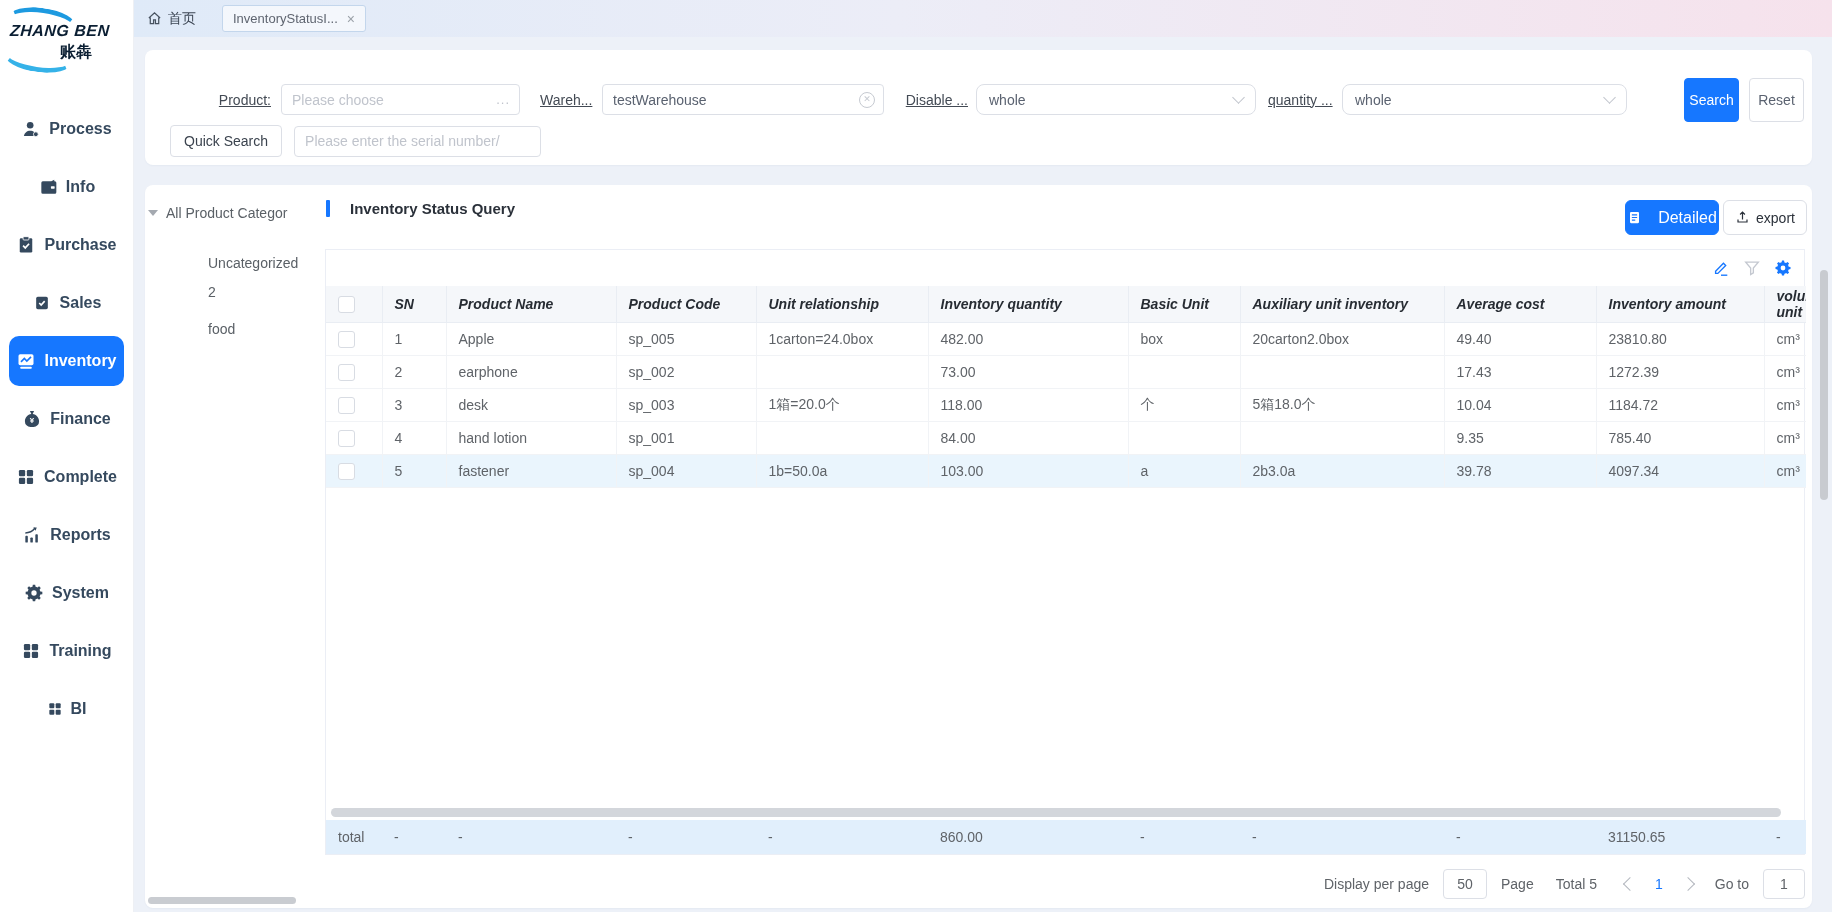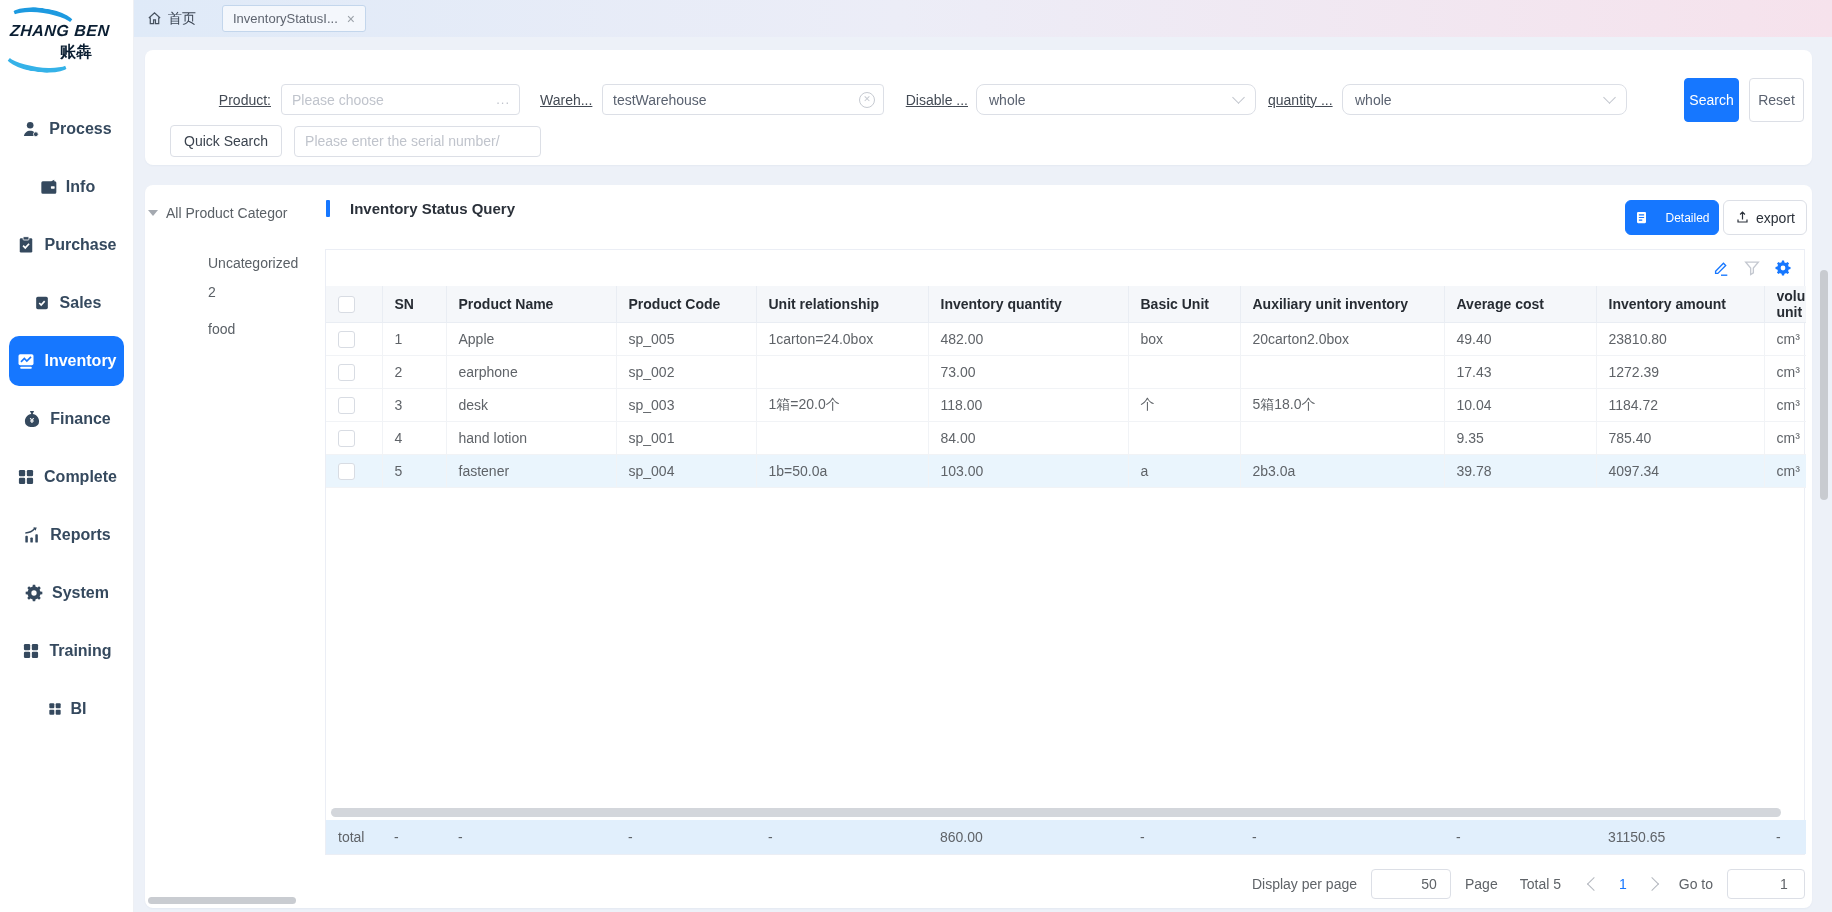--- a/index.html
+++ b/index.html
@@ -63,42 +63,42 @@
   .content-card{position:absolute;left:145px;top:185px;width:1667px;height:723px;background:#fff;border-radius:8px;box-shadow:0 1px 2px rgba(30,50,90,.04);}
   
   .tree-root{position:absolute;left:3px;top:20px;display:flex;align-items:center;gap:8px;font-size:14px;color:#5a6066;cursor:pointer;}
   .tree-caret{width:0;height:0;border-left:5px solid transparent;border-right:5px solid transparent;border-top:6px solid #a4a9b0;}
   .tree-child{position:absolute;left:63px;font-size:14px;color:#5a6066;cursor:pointer;}
   .tree-hscroll{position:absolute;left:3px;top:712px;width:148px;height:7px;border-radius:4px;background:#c9ccd1;}
   
   .panel-title{position:absolute;left:181px;top:15px;display:flex;align-items:center;gap:20px;}
   .title-bar{width:4px;height:17px;background:#1677ff;border-radius:1px;}
   .title-text{font-size:15px;font-weight:700;color:#2b313a;}
-  .btn-detailed{position:absolute;left:1480px;top:15px;width:92px;height:33px;background:#1677ff;border:1px solid #1677ff;color:#fff;border-radius:6px;font-size:12px;display:flex;align-items:center;justify-content:center;gap:16px;cursor:pointer;}
+  .btn-detailed{position:absolute;left:1480px;top:15px;width:92px;height:33px;background:#1677ff;border:1px solid #1677ff;color:#fff;border-radius:6px;font-size:16px;display:flex;align-items:center;justify-content:center;gap:16px;cursor:pointer;}
   .btn-export{position:absolute;left:1578px;top:15px;width:82px;height:33px;background:#fff;border:1px solid #dcdfe6;color:#2b313a;border-radius:6px;font-size:14px;display:flex;align-items:center;justify-content:center;gap:6px;cursor:pointer;}
 
   
   .grid-wrap{position:absolute;left:180px;top:64px;width:1480px;height:606px;border:1px solid #ebeef5;box-sizing:border-box;display:flex;flex-direction:column;background:#fff;}
   .grid-toolbar{height:36px;display:flex;align-items:center;justify-content:flex-end;gap:13px;padding-right:12px;flex:0 0 auto;}
   .grid-toolbar .ticon{width:18px;height:18px;cursor:pointer;}
   table.grid{border-collapse:collapse;table-layout:fixed;width:100%;flex:0 0 auto;}
-  table.grid th{background:#f5f7fa;height:36px;font-size:14px;font-weight:700;color:#272c33;text-align:left;padding:0 12px;border:1px solid #e9edf3;border-top:none;overflow:hidden;white-space:nowrap;}
+  table.grid th{background:#f5f7fa;height:36px;font-size:14px;font-weight:700;color:#272c33;text-align:left;padding:0 12px;border:1px solid #e9edf3;border-top:none;overflow:hidden;white-space:nowrap;font-style:italic;}
   table.grid td{height:32px;font-size:14px;color:#5f6368;padding:0 12px;border:1px solid #f1f3f6;overflow:hidden;white-space:nowrap;}
   table.grid th:first-child,table.grid td:first-child{border-left:none;}
   table.grid th:last-child,table.grid td:last-child{border-right:none;}
   tr.hl td{background:#eaf5fd;}
   .voltrunc{width:44px;line-height:16px;white-space:normal;height:32px;overflow:hidden;}
   .cb{width:15px;height:15px;border:1.5px solid #d8dce3;border-radius:3px;background:#fff;cursor:pointer;}
   .filler{flex:1 1 auto;}
   .hscroll{position:relative;height:14px;flex:0 0 auto;}
   .hscroll .thumb{position:absolute;left:5px;top:2px;width:1450px;height:9px;border-radius:5px;background:#d3d6db;cursor:grab;}
   table.total-grid td{height:34px;background:#e1effc;border:none;color:#5f6368;}
   
   .pager{position:absolute;right:7px;top:684px;display:flex;align-items:center;gap:14px;font-size:14px;color:#5f6368;}
-  .pg-box{width:42px;height:28px;border:1px solid #dcdfe6;border-radius:4px;display:flex;align-items:center;justify-content:center;padding-left:36px;}
+  .pg-box{width:42px;height:28px;border:1px solid #dcdfe6;border-radius:4px;display:flex;align-items:center;justify-content:center;}
   .pg-box input{border:none;outline:none;width:100%;text-align:center;font:inherit;color:#5f6368;background:transparent;}
   .chev{width:9px;height:9px;border-left:1.5px solid #b4b8bf;border-bottom:1.5px solid #b4b8bf;cursor:pointer;}
   .chev.left{transform:rotate(45deg);}
   .chev.right{transform:rotate(-135deg);}
   .pg-current{color:#1677ff;cursor:pointer;padding:0 6px;}
 
   .page-vscroll{position:absolute;right:4px;top:270px;width:8px;height:230px;border-radius:4px;background:#c8cbd0;}
 </style>
 </head>
 <body>

